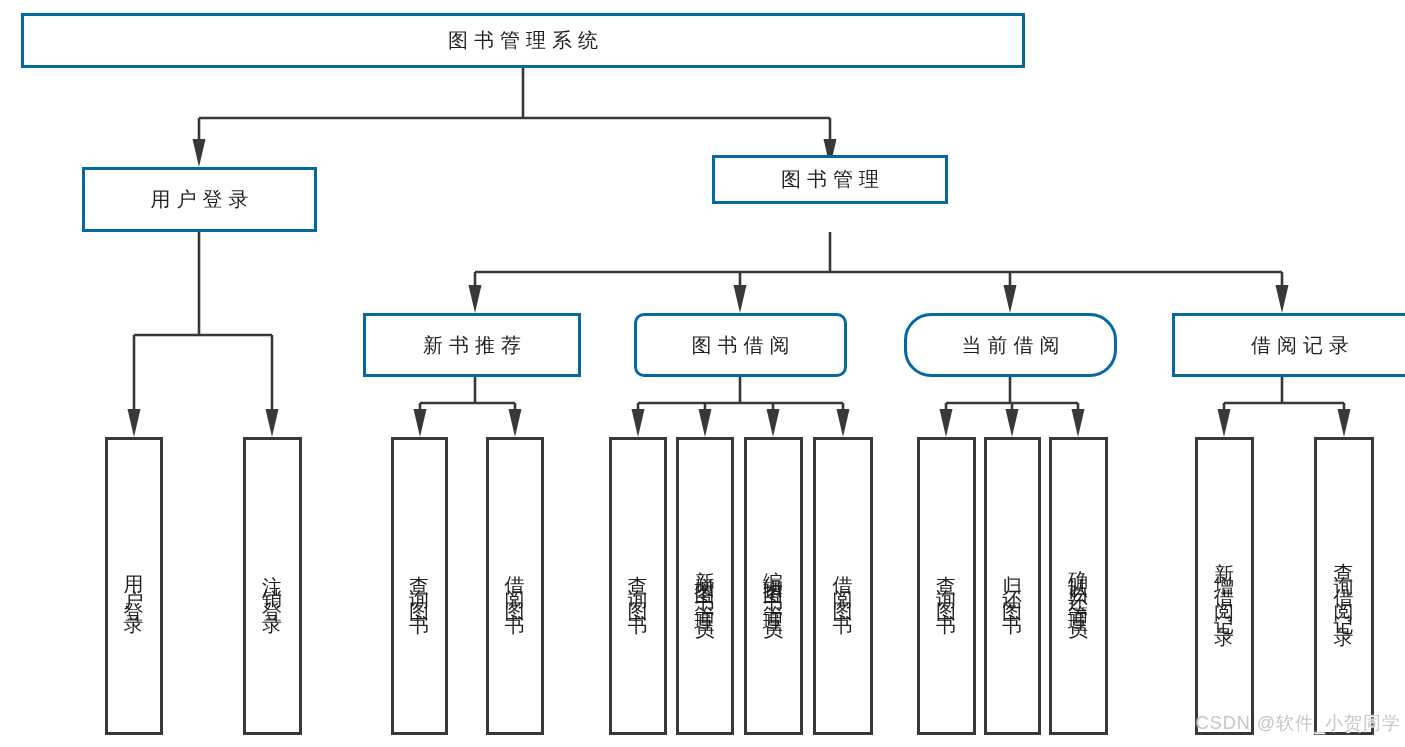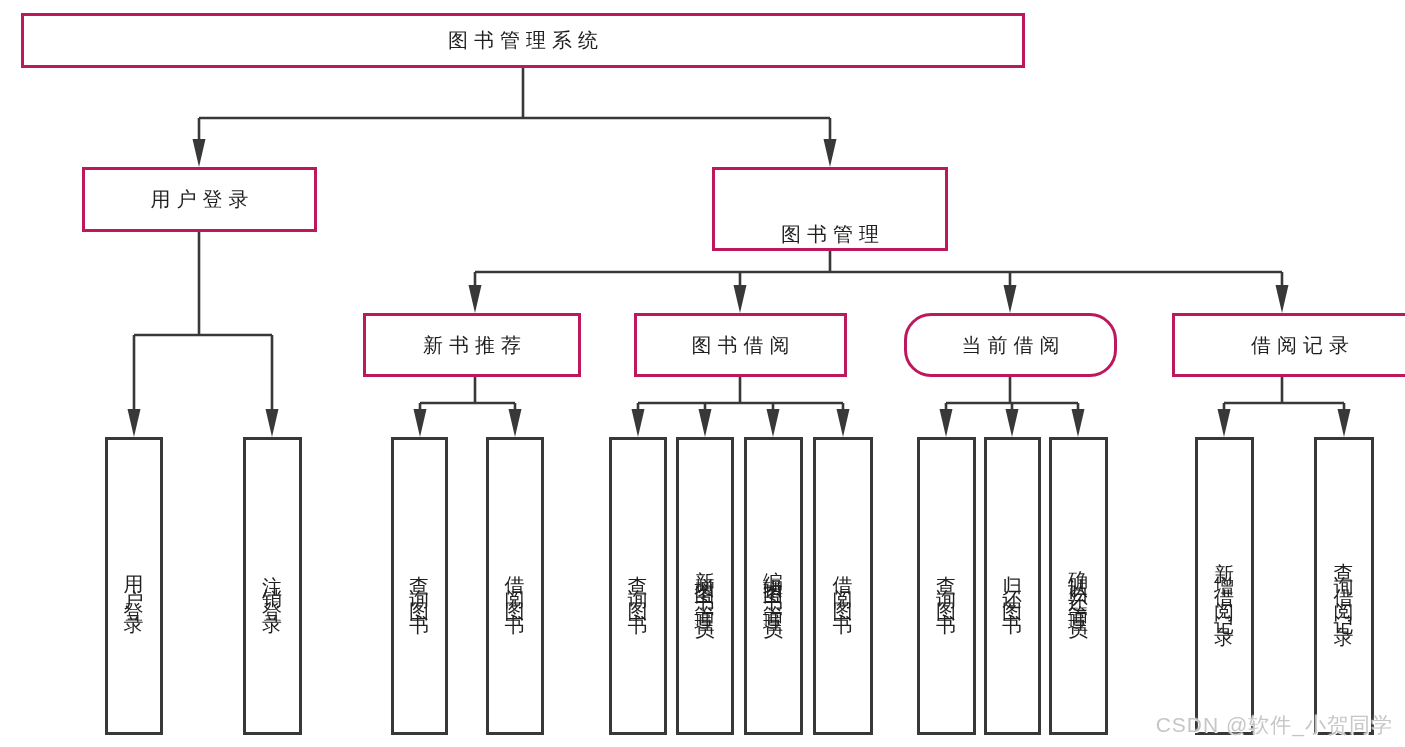--- a/index.html
+++ b/index.html
@@ -19,21 +19,21 @@
   }
   .connectors polyline, .connectors line {
     stroke: #383838;
     stroke-width: 2.6;
     fill: none;
   }
   .connectors polygon { fill: #383838; stroke: none; }
   .hnode {
     position: absolute;
     box-sizing: border-box;
-    border: 3px solid #be185d;
+    border: 3px solid #0369a1;
     background: #ffffff;
     display: flex;
     align-items: center;
     justify-content: center;
     color: #1f1f1f;
     font-size: 20px;
     letter-spacing: 6px;
     text-indent: 6px;
     white-space: nowrap;
   }
@@ -53,23 +53,23 @@
     text-orientation: mixed;
     font-size: 20px;
     line-height: 1;
     letter-spacing: 13px;
     color: #1f1f1f;
     white-space: nowrap;
   }
   .vnode.long .vtext { letter-spacing: 7px; }
   .watermark {
     position: absolute;
-    right: 12px;
+    right: 4px;
     top: 711px;
-    font-size: 21px;
+    font-size: 18px;
     color: #c6c6c6;
     letter-spacing: 1px;
     text-shadow: 0 0 2px #ffffff, 1px 1px 0 #ffffff;
     white-space: nowrap;
   }
 </style>
 </head>
 <body>
 
 <div class="canvas">
@@ -150,28 +150,28 @@
     </g>
   </svg>
 
   <div class="hnode" style="left:21px; top:13px; width:1004px; height:55px;">
     <span>图书管理系统</span>
   </div>
 
   <div class="hnode" style="left:82px; top:167px; width:235px; height:65px;">
     <span>用户登录</span>
   </div>
-  <div class="hnode" style="left:712px; top:167px; width:236px; height:84px;align-items:flex-end;">
+  <div class="hnode" style="left:712px; top:155px; width:236px; height:49px;">
     <span>图书管理</span>
   </div>
 
   <div class="hnode" style="left:363px; top:313px; width:218px; height:64px;">
     <span>新书推荐</span>
   </div>
-  <div class="hnode" style="left:634px; top:313px; width:213px; height:64px;">
+  <div class="hnode" style="left:634px; top:313px; width:213px; height:64px;border-radius:10px;">
     <span>图书借阅</span>
   </div>
   <div class="hnode" style="left:904px; top:313px; width:213px; height:64px;border-radius:27px;">
     <span>当前借阅</span>
   </div>
   <div class="hnode" style="left:1172px; top:313px; width:256px; height:64px;">
     <span>借阅记录</span>
   </div>
 
   <div class="vnode" style="left:105px; width:58px;">

